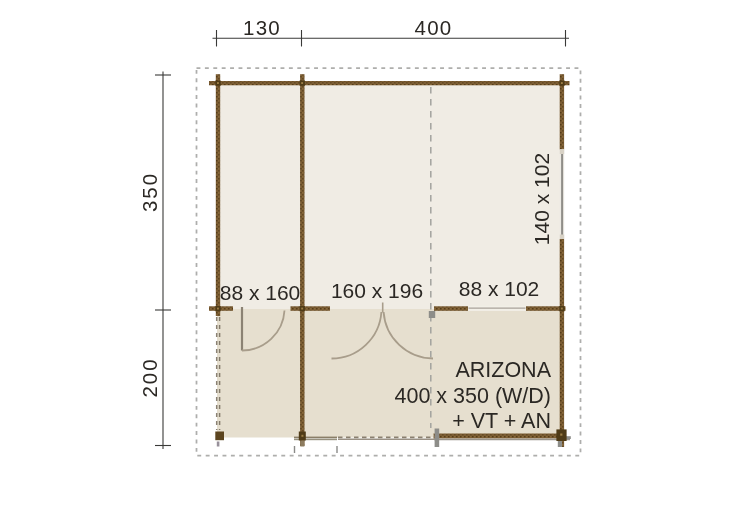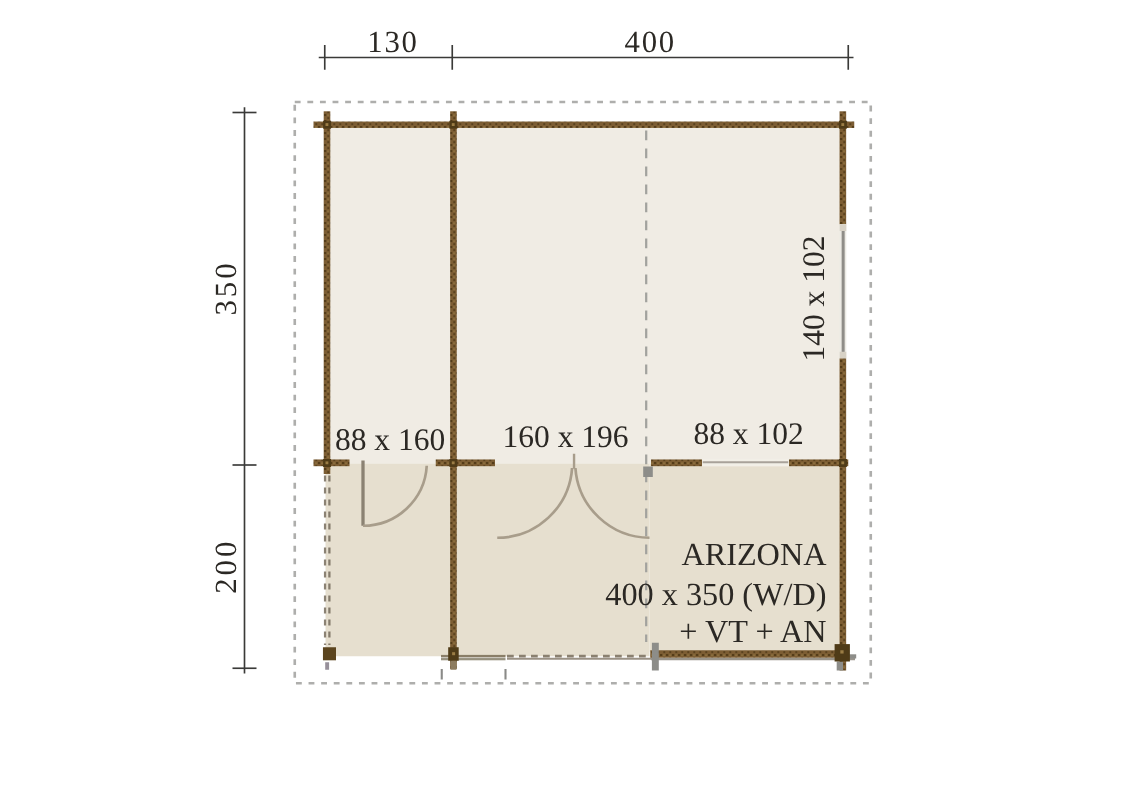--- a/index.html
+++ b/index.html
@@ -1,17 +1,17 @@
 <!DOCTYPE html>
 <html><head>
 <meta charset="utf-8">
 <style>
   html,body{margin:0;padding:0;background:#fff;}
   .page{position:relative;width:750px;height:525px;background:#fff;overflow:hidden;
-        font-family:Liberation Serif, serif;}
+        font-family:Liberation Sans, sans-serif;}
   svg text{fill:#2b2824;}
 </style>
 </head>
 <body>
 <div class="page">
 <svg width="750" height="525" viewBox="0 0 750 525" xmlns="http://www.w3.org/2000/svg">
 <defs>
   <pattern id="wood" width="4" height="4" patternUnits="userSpaceOnUse">
     <rect width="4" height="4" fill="#7c5d33"></rect>
     <rect x="0" y="0" width="1.5" height="1.4" fill="#553d19"></rect>

